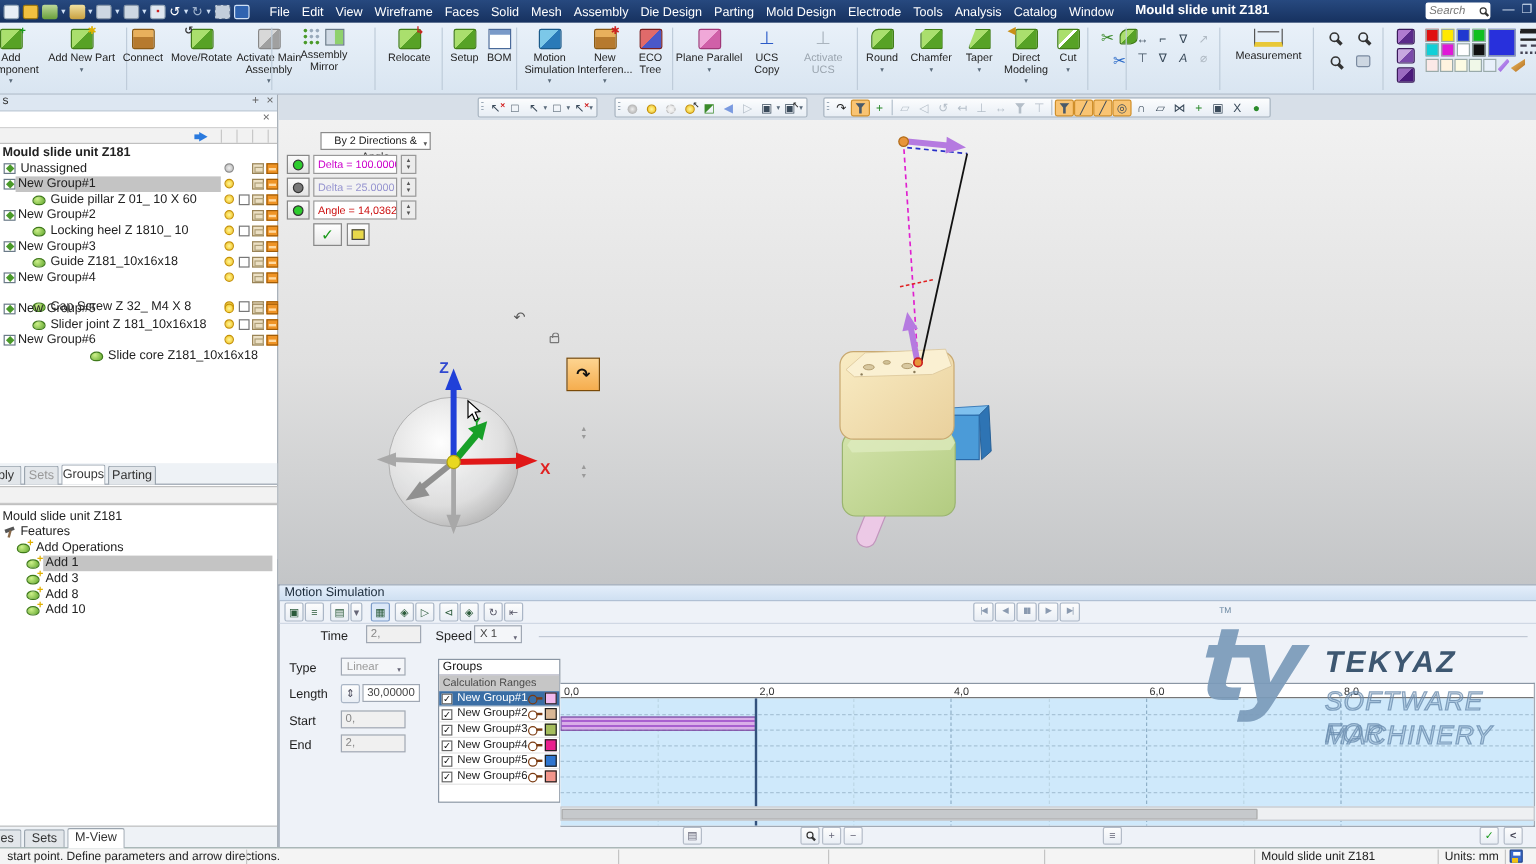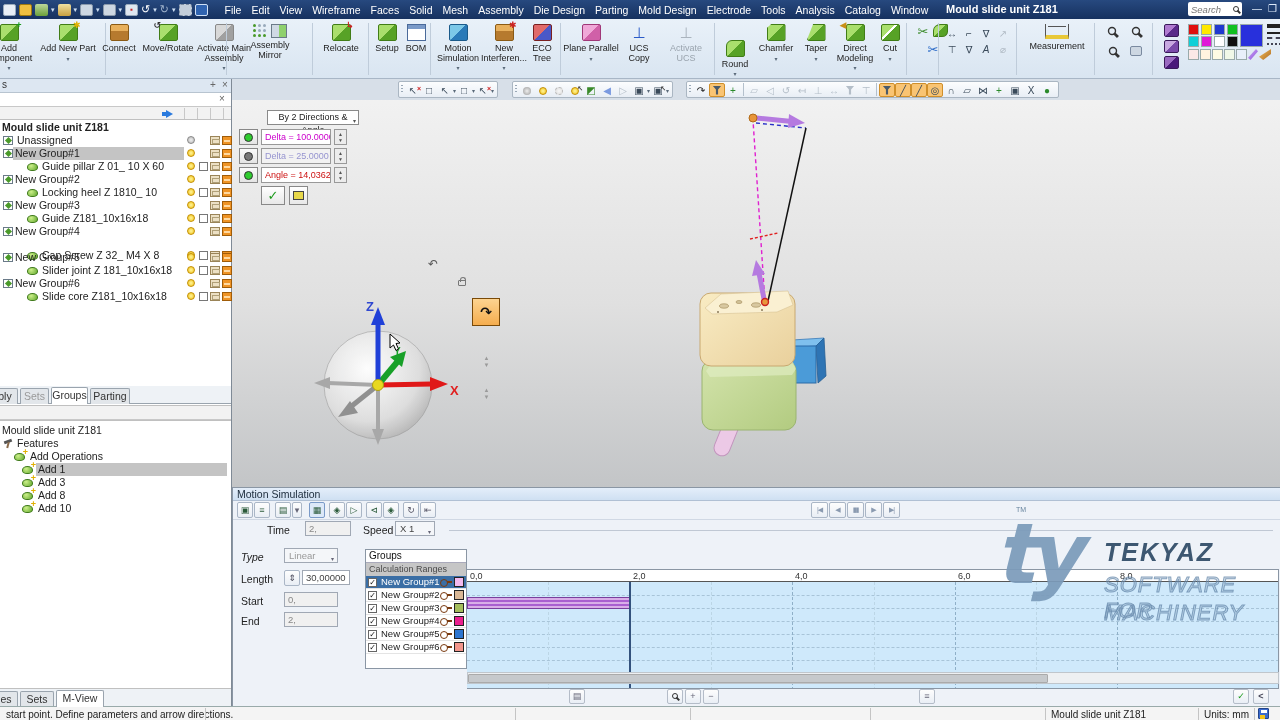--- a/index.html
+++ b/index.html
@@ -305,21 +305,21 @@
     </div>
   <div class="rb" style="left:618px;width:42px;">
       <span style="font-size:15px;color:#2a5ac8;line-height:17px;">⊥</span>
       <span class="lbl">UCS Copy</span>
     </div>
   <div class="rb dis" style="left:660px;width:52px;">
       <span style="font-size:15px;color:#aab4be;line-height:17px;">⊥</span>
       <span class="lbl">Activate UCS</span>
     </div>
   <div class="rsep" style="left:714px;"></div>
-  <div class="rb" style="left:716px;width:38px;justify-content:flex-end;">
+  <div class="rb" style="left:716px;width:38px;">
       <span class="cube" style="border-radius:6px 2px 2px 2px;"></span>
       <span class="lbl">Round</span>
       <span class="caret">▾</span>
     </div>
   <div class="rb" style="left:754px;width:44px;">
       <span class="cube" style="clip-path:polygon(25% 0,100% 0,100% 100%,0 100%,0 25%);"></span>
       <span class="lbl">Chamfer</span>
       <span class="caret">▾</span>
     </div>
   <div class="rb" style="left:798px;width:36px;">
@@ -525,21 +525,21 @@
         <span class="orgic"></span>
       </div>
 
     <div class="trow" style="top:157px;">
         <span class="gico" style="left:3px;"></span>
         <span class="tl" style="left:15px;">New Group#6</span>
         <span class="bulb"></span>
         <span class="boxic"></span>
         <span class="orgic"></span>
       </div>
-    <div class="trow" style="top:170px;">
+    <div class="trow" style="top:170px;margin-left:48px;">
         <span class="pico" style="left:27px;"></span>
         <span class="tl" style="left:42px;">Slide core Z181_10x16x18</span>
         <span class="bulb"></span>
         <span class="cbx"></span>
         <span class="boxic"></span>
         <span class="orgic"></span>
       </div>
   </div>
 
   <div class="r tabstrip">
@@ -782,21 +782,21 @@
     <span class="pbbtn" style="left:632px;">▶</span>
     <span class="pbbtn" style="left:650px;">▶|</span>
   </div>
 
   <span class="mlabel" style="left:34px;top:36px;">Time</span>
   <span class="mfield dis" style="left:72px;top:33px;width:46px;">2,</span>
   <span class="mlabel" style="left:130px;top:36px;">Speed</span>
   <span class="mdd" style="left:162px;top:33px;width:40px;"><span>X 1</span><span class="dc">▾</span></span>
   <div class="r groove"></div>
 
-  <span class="mlabel" style="left:8px;top:63px;font-style:italic;">Type</span>
+  <span class="mlabel" style="left:8px;top:63px;">Type</span>
   <span class="mdd" style="left:51px;top:60px;width:54px;color:#999;"><span>Linear</span><span class="dc">▾</span></span>
   <span class="mlabel" style="left:8px;top:85px;">Length</span>
   <span class="mbtn" style="left:51px;top:82px;color:#445;">⇕</span>
   <span class="mfield" style="left:69px;top:82px;width:48px;">30,00000</span>
   <span class="mlabel" style="left:8px;top:107px;">Start</span>
   <span class="mfield dis" style="left:51px;top:104px;width:54px;">0,</span>
   <span class="mlabel" style="left:8px;top:127px;">End</span>
   <span class="mfield dis" style="left:51px;top:124px;width:54px;">2,</span>
 
   <div class="r gtable">

